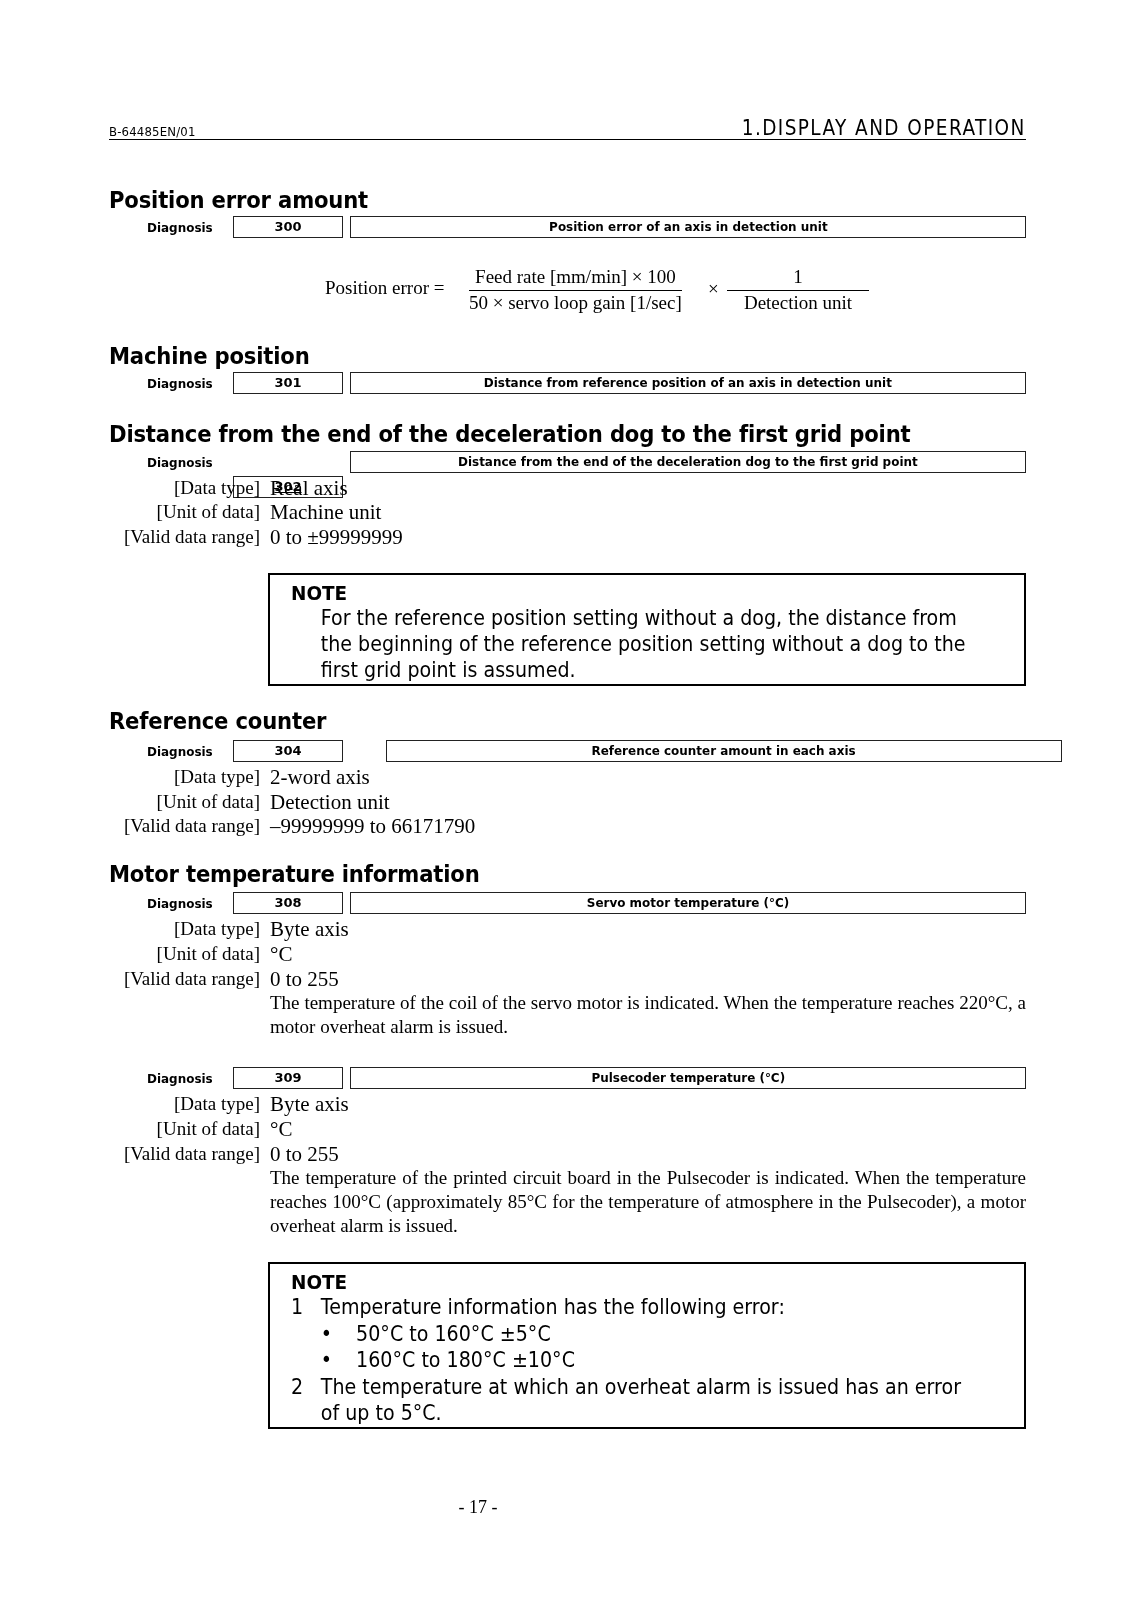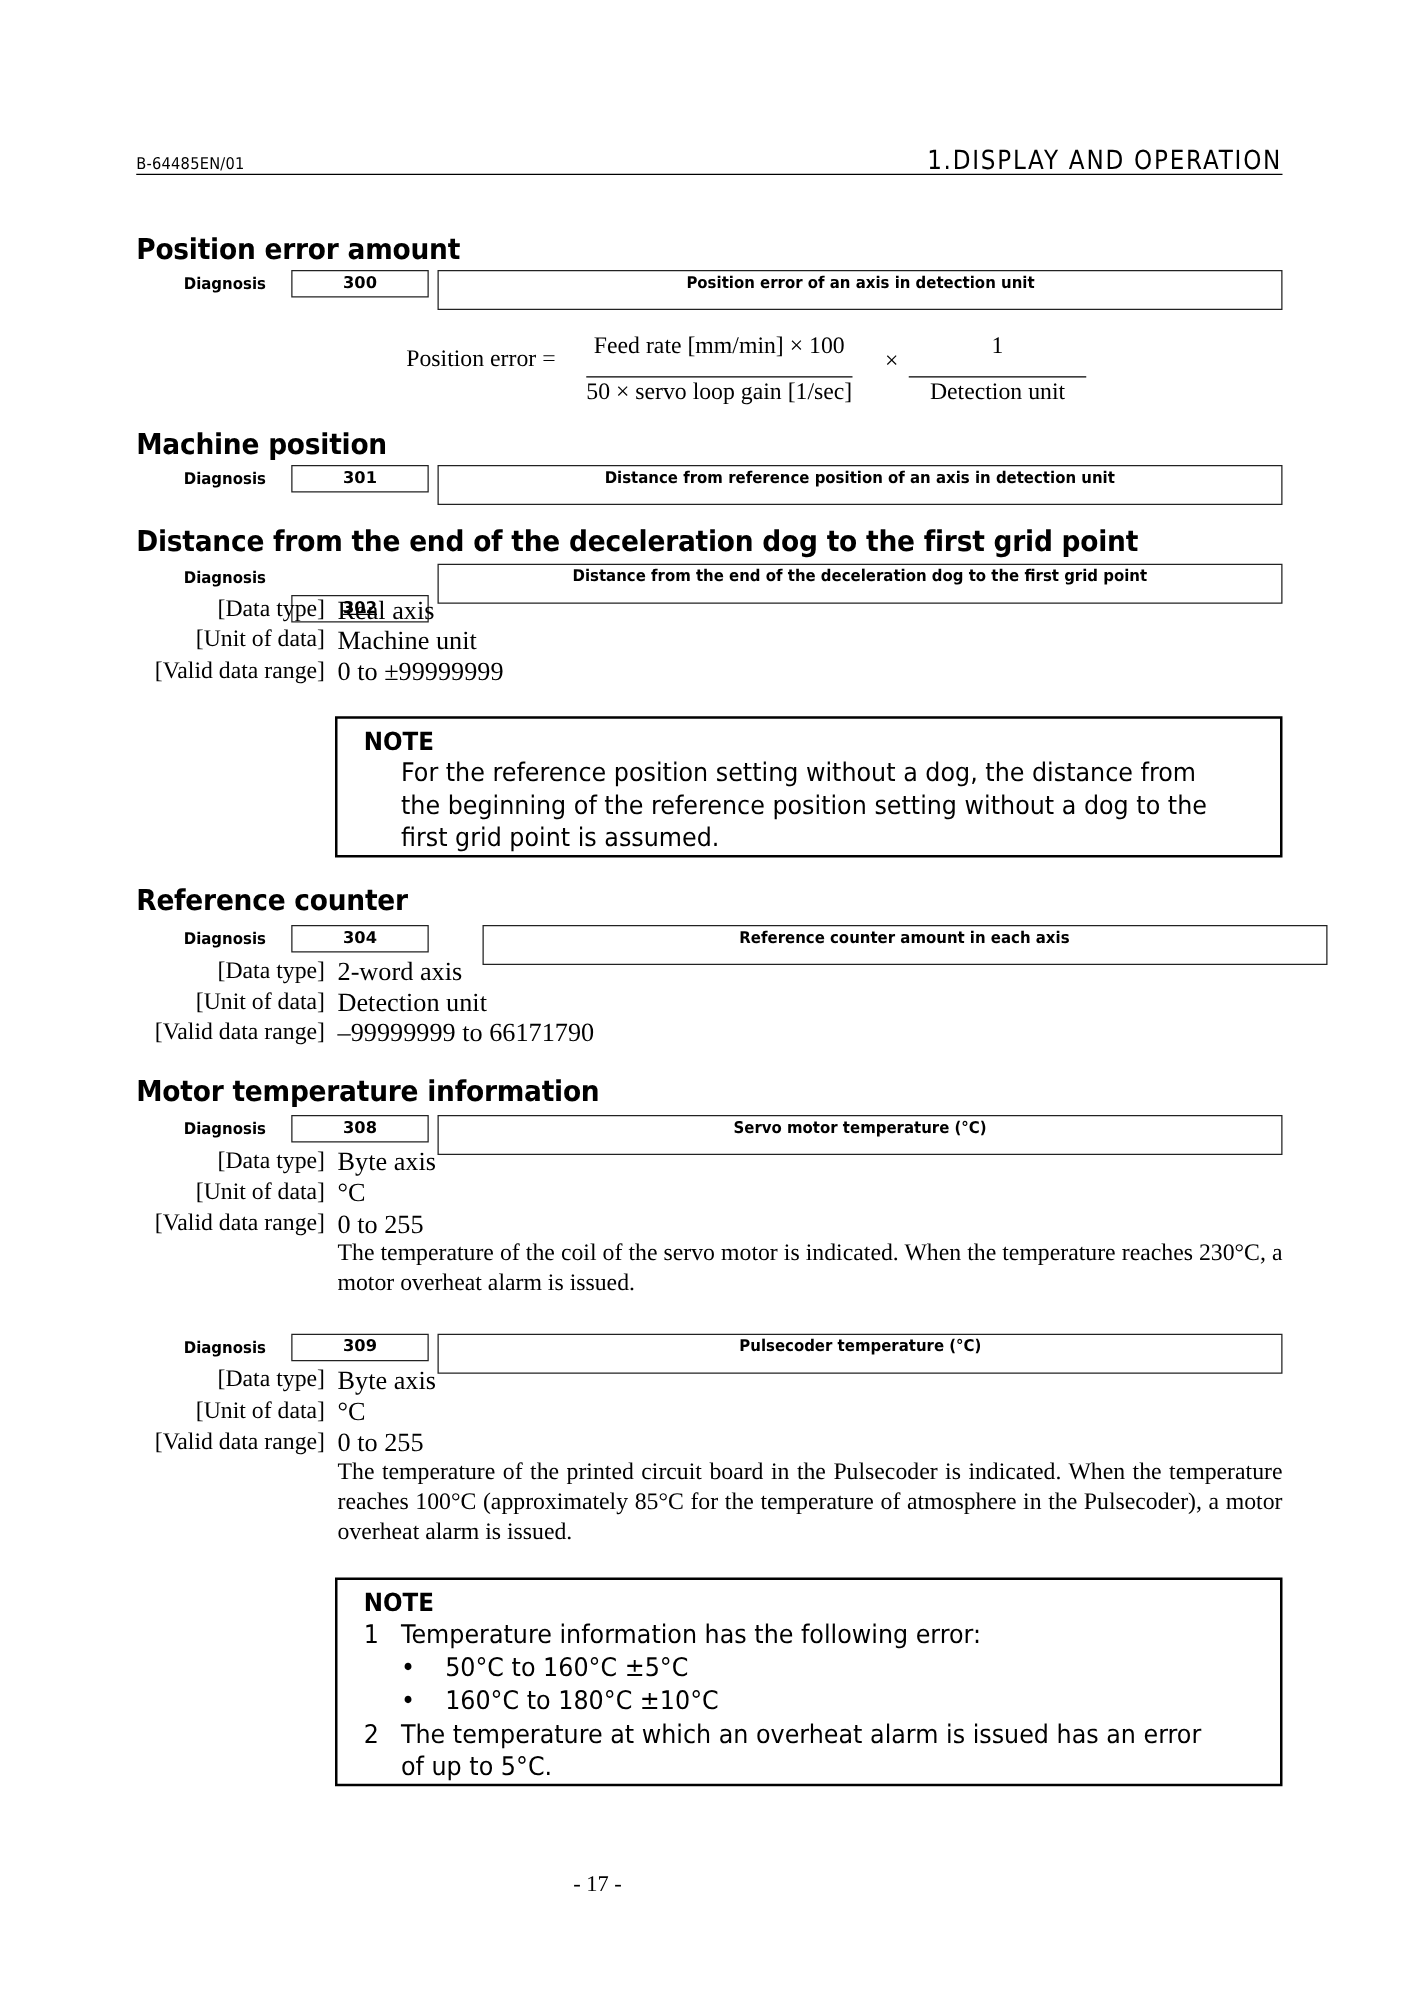--- a/index.html
+++ b/index.html
@@ -9,38 +9,38 @@
   .serif { font-family: "Liberation Serif", serif; }
 
   .hdr-left { left: 109px; top: 124px; font-size: 13px; letter-spacing: 0.2px; transform: scaleX(0.9); transform-origin: left top; }
   .hdr-right { right: 106px; top: 116px; font-size: 21px; letter-spacing: 1.6px; transform: scaleX(0.88); transform-origin: right top; }
   .hdr-line { left: 109px; top: 139px; width: 917px; height: 0; border-top: 1.5px solid #000; }
 
   .h2 { left: 109px; font-size: 23px; font-weight: bold; transform: scaleX(0.92); transform-origin: left top; white-space: nowrap; letter-spacing: -0.2px; }
 
   .diag-label { left: 147px; width: 75px; font-size: 13px; font-weight: bold; transform: scaleX(0.92); transform-origin: left top; }
   .diag-num { left: 233px; width: 110px; height: 22px; border: 1.5px solid #222; box-sizing: border-box; font-size: 13px; font-weight: bold; text-align: center; line-height: 20px; }
-  .diag-desc { left: 350px; width: 676px; height: 32px; border: 1.5px solid #222; box-sizing: border-box; font-size: 13px; font-weight: bold; text-align: center; line-height: 20px; white-space: nowrap; }
+  .diag-desc { left: 350px; width: 676px; height: 22px; border: 1.5px solid #222; box-sizing: border-box; font-size: 13px; font-weight: bold; text-align: center; line-height: 20px; white-space: nowrap; }
   .diag-desc span { display: inline-block; transform: scaleX(0.92); }
 
   .lbl { left: 100px; width: 160px; text-align: right; font-size: 19px; line-height: 24px; white-space: nowrap; }
   .val { left: 270px; font-size: 21px; line-height: 24px; white-space: nowrap; }
   .para { left: 270px; width: 756px; font-size: 19px; line-height: 24px; text-align: justify; }
 
   .note { left: 268px; width: 758px; border: 2.5px solid #000; box-sizing: border-box; padding: 6px 14px 4px 21px; }
   .note-title { font-size: 20px; font-weight: bold; line-height: 24px; transform: scaleX(0.92); transform-origin: left top; }
   .note-body { font-size: 20.5px; line-height: 26px; padding-left: 32px; transform: scaleX(0.93); transform-origin: left top; width: 760px; }
   .note-item { position: relative; font-size: 20.5px; line-height: 26.5px; padding-left: 32px; transform: scaleX(0.93); transform-origin: left top; width: 760px; }
   .note-item .num { position: absolute; left: 0; top: 0; }
   .bullet { position: relative; padding-left: 38px; }
   .bullet .dot { position: absolute; left: 0; top: 0; }
 
   .formula { left: 325px; top: 265px; font-size: 19px; }
   .frac { position: absolute; text-align: center; white-space: nowrap; }
-  .frac .num-part { display: block; border-bottom: 1.3px solid #000; padding-bottom: 12px; line-height: 24px; }
+  .frac .num-part { display: block; border-bottom: 1.3px solid #000; padding-bottom: 1px; line-height: 24px; }
   .frac .den-part { display: block; line-height: 24px; }
 
   .page-num { left: 0; width: 956px; top: 1497px; text-align: center; font-size: 18px; }
 </style>
 </head>
 <body>
 
 <div class="abs sans hdr-left">B-64485EN/01</div>
 <div class="abs sans hdr-right">1.DISPLAY AND OPERATION</div>
 <div class="abs hdr-line"></div>
@@ -103,21 +103,21 @@
 <div class="abs sans diag-label" style="top:896px;">Diagnosis</div>
 <div class="abs sans diag-num" style="top:892px;">308</div>
 <div class="abs sans diag-desc" style="top:892px;"><span>Servo motor temperature (°C)</span></div>
 
 <div class="abs serif lbl" style="top:917px;">[Data type]</div>
 <div class="abs serif val" style="top:917px;">Byte axis</div>
 <div class="abs serif lbl" style="top:942px;">[Unit of data]</div>
 <div class="abs serif val" style="top:942px;">°C</div>
 <div class="abs serif lbl" style="top:967px;">[Valid data range]</div>
 <div class="abs serif val" style="top:967px;">0 to 255</div>
-<div class="abs serif para" style="top:991px;">The temperature of the coil of the servo motor is indicated. When the temperature reaches 230°C, a motor overheat alarm is issued.</div>
+<div class="abs serif para" style="top:991px;">The temperature of the coil of the servo motor is indicated. When the temperature reaches 220°C, a motor overheat alarm is issued.</div>
 
 <div class="abs sans diag-label" style="top:1071px;">Diagnosis</div>
 <div class="abs sans diag-num" style="top:1067px;">309</div>
 <div class="abs sans diag-desc" style="top:1067px;"><span>Pulsecoder temperature (°C)</span></div>
 
 <div class="abs serif lbl" style="top:1092px;">[Data type]</div>
 <div class="abs serif val" style="top:1092px;">Byte axis</div>
 <div class="abs serif lbl" style="top:1117px;">[Unit of data]</div>
 <div class="abs serif val" style="top:1117px;">°C</div>
 <div class="abs serif lbl" style="top:1142px;">[Valid data range]</div>

